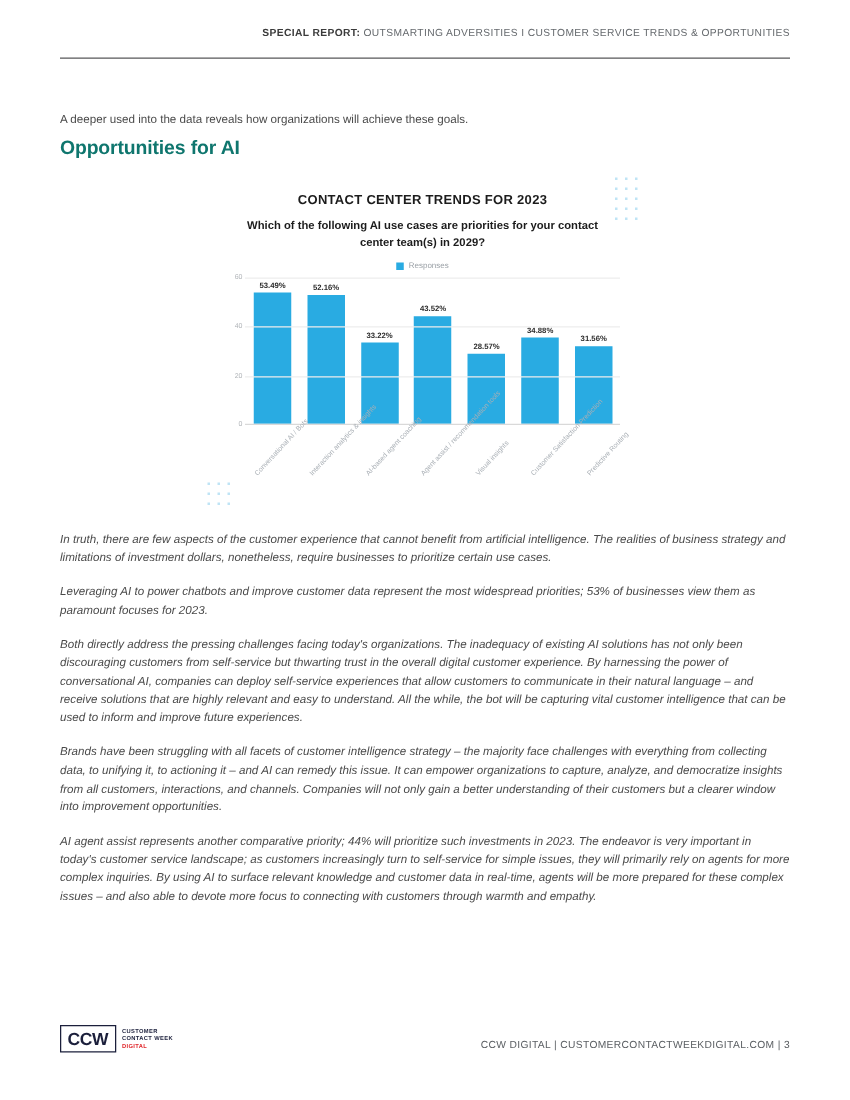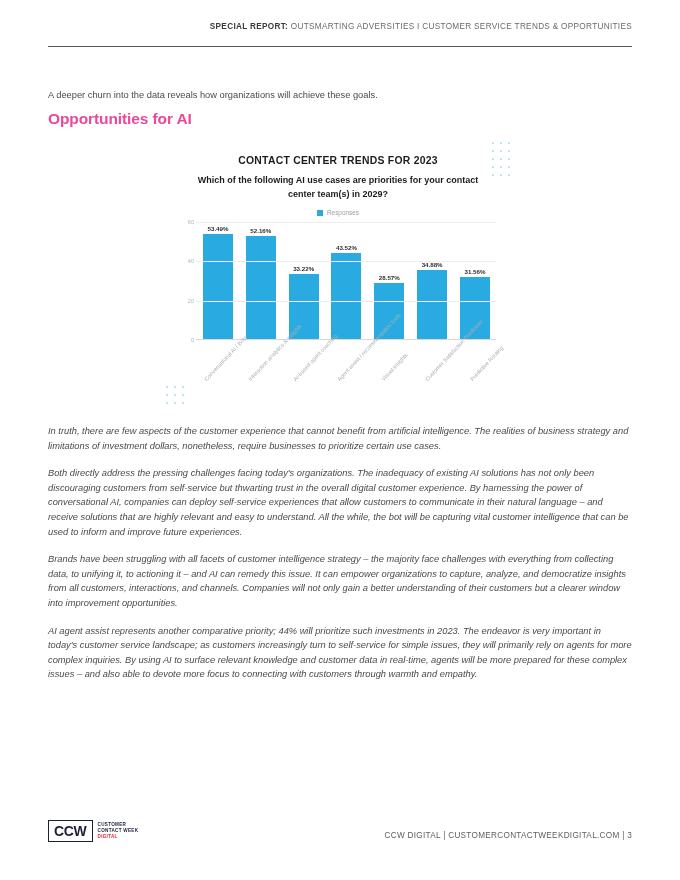--- a/index.html
+++ b/index.html
@@ -61,21 +61,21 @@
     line-height: 14px;
     color: #4a4a4a;
   }
 
   .section-title {
     position: absolute;
     top: 110px;
     left: 48px;
     font-size: 15.5px;
     font-weight: bold;
-    color: #ec4899;
+    color: #0f766e;
     letter-spacing: -0.1px;
   }
 
   
   .chart-wrap {
     position: absolute;
     top: 138px;
     left: 48px;
     width: 584px;
     height: 280px;
@@ -288,21 +288,21 @@
 
 <div class="page">
 
   <div class="header">
     <div class="header-line">
       <span class="bold">SPECIAL REPORT:</span><span> OUTSMARTING ADVERSITIES I CUSTOMER SERVICE TRENDS &amp; OPPORTUNITIES</span>
     </div>
   </div>
   <div class="header-rule"></div>
 
-  <div class="intro">A deeper churn into the data reveals how organizations will achieve these goals.</div>
+  <div class="intro">A deeper used into the data reveals how organizations will achieve these goals.</div>
 
   <div class="section-title">Opportunities for AI</div>
 
   <div class="chart-wrap">
 
     <div class="dots dots-tr" id="dots-tr">
         <span class="dot" style="left: 0px; top: 0px;"></span>
         <span class="dot" style="left: 8px; top: 0px;"></span>
         <span class="dot" style="left: 16px; top: 0px;"></span>
         <span class="dot" style="left: 0px; top: 8px;"></span>
@@ -387,20 +387,21 @@
           <div class="xlabel" style="left: 138.857px; top: 2px;">Agent assist / recommendation tools</div>
           <div class="xlabel" style="left: 183.143px; top: 2px;">Visual insights</div>
           <div class="xlabel" style="left: 227.429px; top: 2px;">Customer Satisfaction Prediction</div>
           <div class="xlabel" style="left: 271.714px; top: 2px;">Predictive Routing</div>
         </div>
     </div>
   </div>
 
   <div class="paras" id="paras">
       <p class="para">In truth, there are few aspects of the customer experience that cannot benefit from artificial intelligence. The realities of business strategy and limitations of investment dollars, nonetheless, require businesses to prioritize certain use cases.</p>
+      <p class="para">Leveraging AI to power chatbots and improve customer data represent the most widespread priorities; 53% of businesses view them as paramount focuses for 2023.</p>
       <p class="para">Both directly address the pressing challenges facing today's organizations. The inadequacy of existing AI solutions has not only been discouraging customers from self-service but thwarting trust in the overall digital customer experience. By harnessing the power of conversational AI, companies can deploy self-service experiences that allow customers to communicate in their natural language – and receive solutions that are highly relevant and easy to understand. All the while, the bot will be capturing vital customer intelligence that can be used to inform and improve future experiences.</p>
       <p class="para">Brands have been struggling with all facets of customer intelligence strategy – the majority face challenges with everything from collecting data, to unifying it, to actioning it – and AI can remedy this issue. It can empower organizations to capture, analyze, and democratize insights from all customers, interactions, and channels. Companies will not only gain a better understanding of their customers but a clearer window into improvement opportunities.</p>
       <p class="para">AI agent assist represents another comparative priority; 44% will prioritize such investments in 2023. The endeavor is very important in today's customer service landscape; as customers increasingly turn to self-service for simple issues, they will primarily rely on agents for more complex inquiries. By using AI to surface relevant knowledge and customer data in real-time, agents will be more prepared for these complex issues – and also able to devote more focus to connecting with customers through warmth and empathy.</p>
     </div>
 
   <div class="footer">
     <div class="logo">
       <div class="logo-box">CCW</div>
       <div class="logo-text">
         <span class="dark">CUSTOMER</span>

